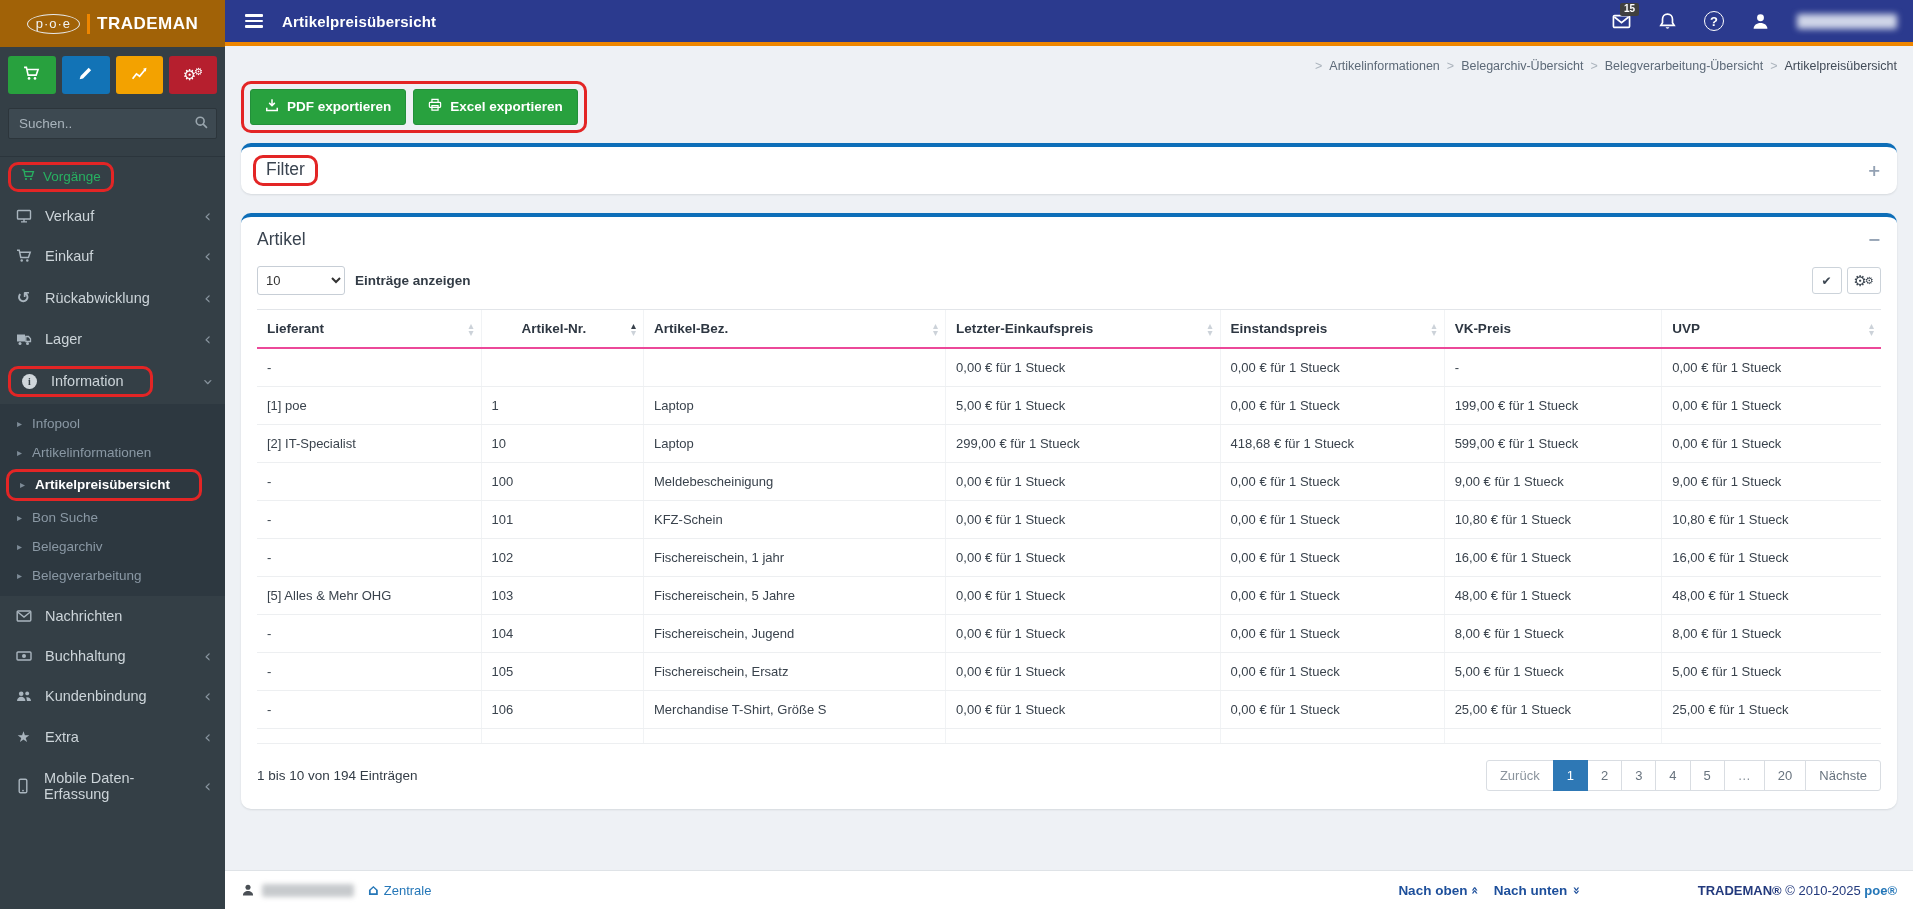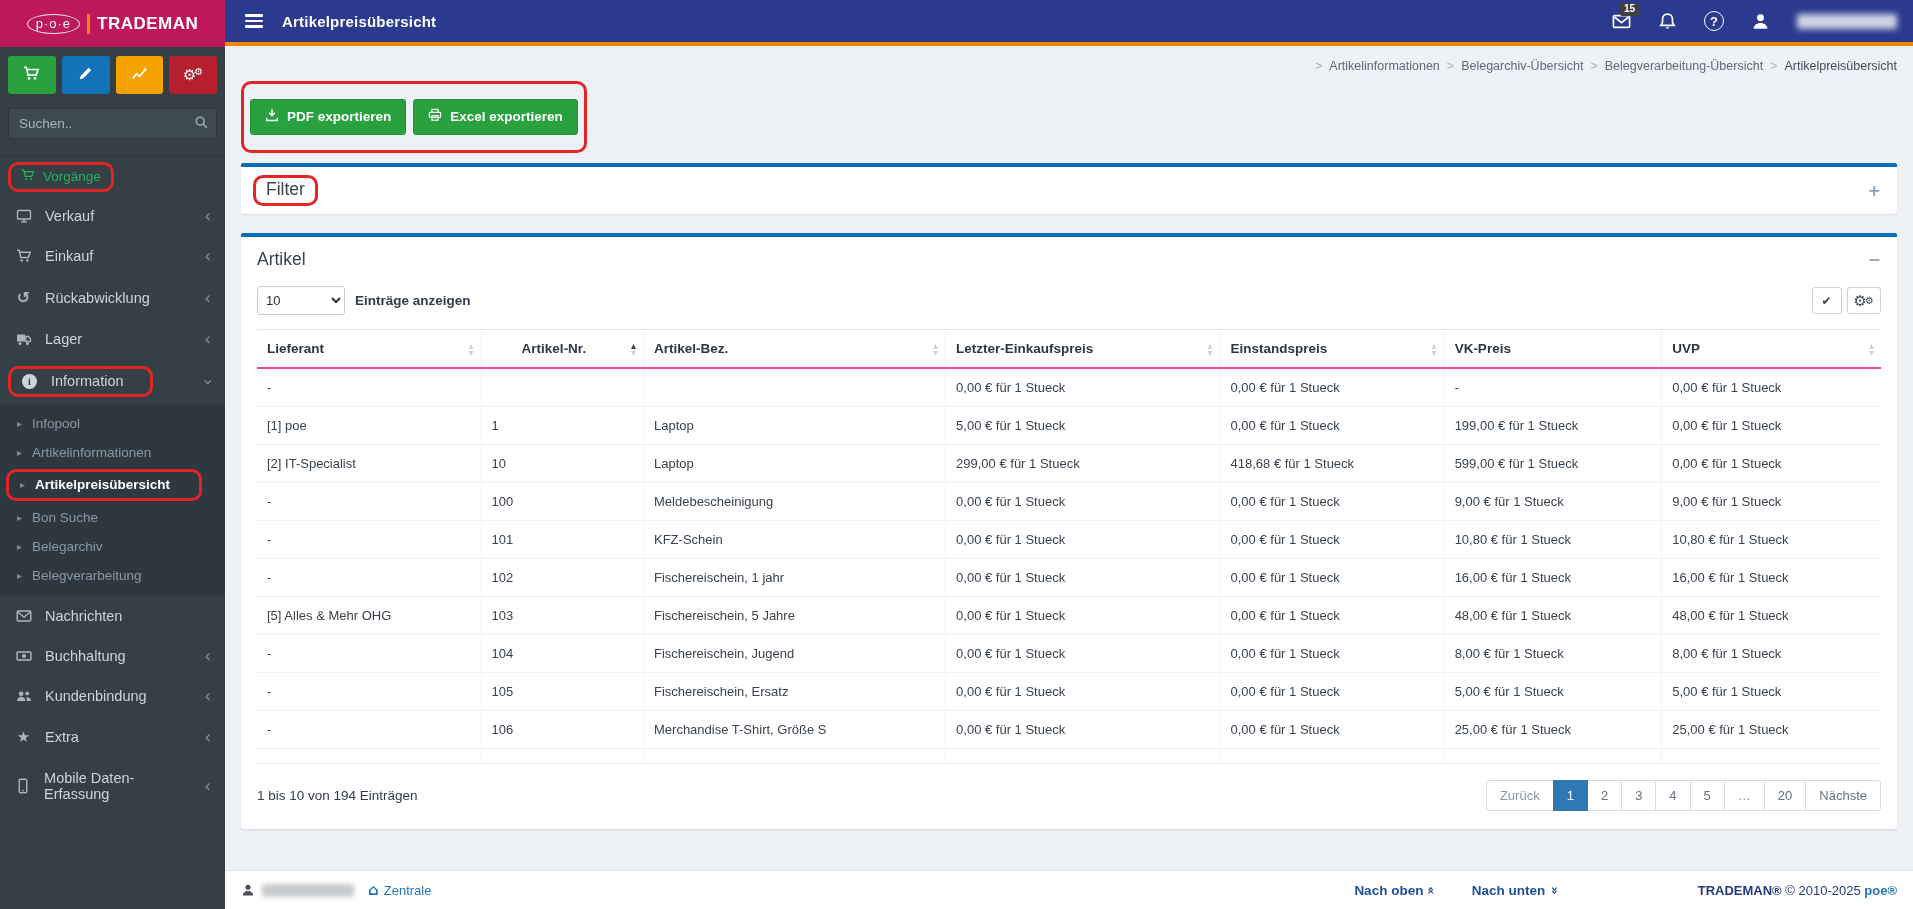--- a/index.html
+++ b/index.html
@@ -3,21 +3,21 @@
 <meta charset="utf-8">
 <style>
   * { margin:0; padding:0; box-sizing:border-box; }
   html,body { width:1913px; height:909px; overflow:hidden; }
   body { font-family:"Liberation Sans","DejaVu Sans",sans-serif; font-size:14px; background:#eef1f5; color:#3a434d; }
   .uni { font-family:"DejaVu Sans",sans-serif; }
   .app { display:flex; width:1913px; height:909px; }
 
   
   .sidebar { width:225px; min-width:225px; height:909px; background:#343f46; display:flex; flex-direction:column; }
-  .logo-area { height:47px; background:#be185d; display:flex; align-items:center; justify-content:center; gap:7px; color:#fff; }
+  .logo-area { height:47px; background:#a16207; display:flex; align-items:center; justify-content:center; gap:7px; color:#fff; }
   .logo-poe { border:1.5px solid #e8eaec; border-radius:50%; padding:1px 8px 2px; font-size:13px; letter-spacing:1px; color:#f2f4f5; }
   .logo-bar { width:3px; height:20px; background:#ee8600; display:inline-block; }
   .logo-name { font-weight:bold; font-size:17px; letter-spacing:.5px; }
   .quick-buttons { display:flex; gap:6px; padding:9px 8px 8px; }
   .qbtn { flex:1; height:38px; border-radius:3px; display:flex; align-items:center; justify-content:center; color:#fff; cursor:pointer; }
   .qbtn svg { width:17px; height:17px; }
   .gear-big { font-size:15px; } .gear-small { font-size:10px; margin-left:-2px; vertical-align:top; }
   .search-box { margin:6px 8px 4px; position:relative; }
   .search-box input { width:100%; height:31px; background:#3d4951; border:1px solid #2c353b; border-radius:2px; color:#e3e8eb; font-size:13.5px; padding:0 30px 0 10px; outline:none; font-family:inherit; }
   .search-box input::placeholder { color:#a9b4bc; }
@@ -56,25 +56,25 @@
   .qmark { width:20px; height:20px; border:1.7px solid #fff; border-radius:50%; align-items:center; justify-content:center; font-weight:bold; font-size:13px; }
   .blur-name { width:100px; height:15px; background:rgba(236,241,248,.85); border-radius:2px; filter:blur(3px); display:inline-block; }
 
   .content { flex:1; overflow:hidden; }
   .breadcrumb { text-align:right; padding:13px 16px 6px; font-size:12.5px; color:#8b96a1; }
   .breadcrumb .bc-sep { margin:0 7px; color:#aab3bc; }
   .breadcrumb .bc-link { color:#5d6a78; cursor:pointer; }
   .breadcrumb .bc-link.last { color:#424c58; }
 
   .export-row { padding:2px 16px 10px; }
-  .export-ann { display:inline-flex; gap:7px; padding:15px 6px; }
+  .export-ann { display:inline-flex; gap:7px; padding:5px 6px; }
   .btn-green { display:inline-flex; align-items:center; gap:8px; background:#28a13e; border:1px solid #22903a; color:#fff; font-weight:bold; font-size:13.5px; padding:8px 14px 9px; border-radius:3px; cursor:pointer; font-family:inherit; }
   .btn-green svg { width:14px; height:14px; }
 
-  .panel { background:#fff; border-top:4px solid #0d6eb8; border-radius:2px; box-shadow:0 1px 2px rgba(40,50,60,.12); margin:0 16px 19px; }
+  .panel { background:#fff; border-top:4px solid #0d6eb8; border-radius:10px; box-shadow:0 1px 2px rgba(40,50,60,.12); margin:0 16px 19px; }
   .panel-head { display:flex; align-items:center; justify-content:space-between; padding:12px 16px; }
   .panel-title { font-size:17.5px; color:#3a4450; }
   .filter-ann { display:inline-block; padding:1px 10px 3px; margin:-4px 0 -4px -4px; }
   .toggle-icon { color:#93a1b3; font-weight:bold; font-size:16px; cursor:pointer; font-family:"DejaVu Sans",sans-serif; }
 
   .table-controls { display:flex; align-items:center; padding:4px 16px 2px; }
   .page-size { height:29px; border:1px solid #c7ced6; border-radius:3px; font-size:13px; color:#333; padding:2px 4px; width:88px; background:#fff; font-family:inherit; }
   .entries-label { margin-left:10px; font-size:13.5px; font-weight:bold; color:#333c46; }
   .mini-btns { margin-left:auto; display:flex; gap:5px; }
   .mini-btn { min-width:30px; height:27px; border:1px solid #ccd3da; background:#fff; border-radius:3px; color:#3c4651; font-size:12px; display:inline-flex; align-items:center; justify-content:center; cursor:pointer; padding:0 6px; font-family:"DejaVu Sans",sans-serif; }
@@ -96,21 +96,21 @@
   .page-btn:last-child { border-radius:0 3px 3px 0; }
   .page-btn.active { background:#2e78b5; border-color:#2e78b5; color:#fff; position:relative; }
   .page-btn.gap { color:#8b949d; }
 
   .footer { height:39px; background:#fff; border-top:1px solid #dfe3e7; display:flex; align-items:center; padding:0 16px; font-size:13px; }
   .footer .avatar { color:#4a4f55; display:inline-flex; margin-right:7px; }
   .footer .avatar svg { width:14px; height:14px; }
   .blur-name-footer { width:92px; height:13px; background:#c7cacd; border-radius:2px; filter:blur(2.5px); display:inline-block; margin-right:14px; }
   .f-link { color:#2577b8; cursor:pointer; display:inline-flex; align-items:center; gap:5px; }
   .f-home { font-family:"DejaVu Sans",sans-serif; font-size:15px; font-weight:bold; }
-  .footer-right { margin-left:auto; display:flex; align-items:center; gap:36px; }
+  .footer-right { margin-left:auto; display:flex; align-items:center; gap:14px; }
   .nav-jump { color:#1d4f9b; font-weight:bold; cursor:pointer; display:inline-flex; align-items:center; gap:4px; font-size:13.5px; }
   .dchev { display:inline-block; font-family:"DejaVu Sans",sans-serif; font-size:13px; }
   .dchev.up { transform:rotate(90deg); } .dchev.down { transform:rotate(90deg); }
   .copyright { margin-left:104px; font-size:13px; color:#233a7d; }
   .copyright .brand { font-weight:bold; color:#233a7d; }
   .copyright .owner { font-weight:bold; color:#2577b8; }
 </style>
 </head>
 <body>
 

